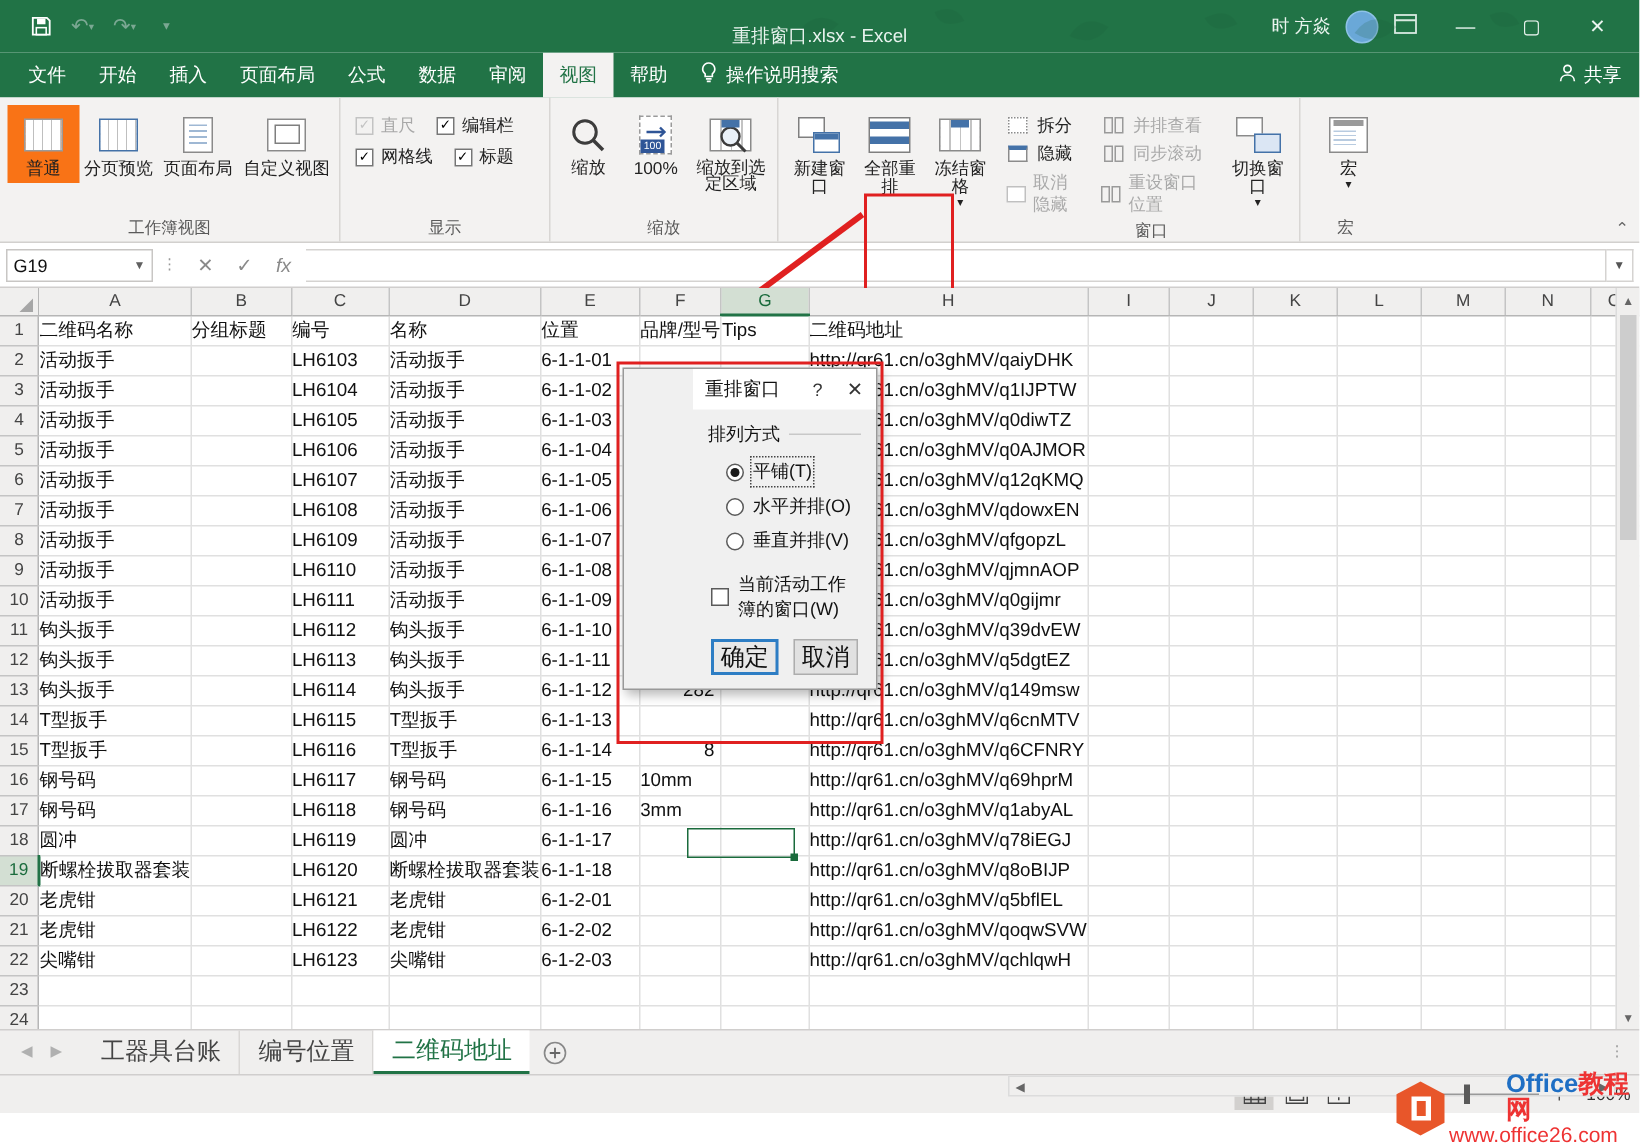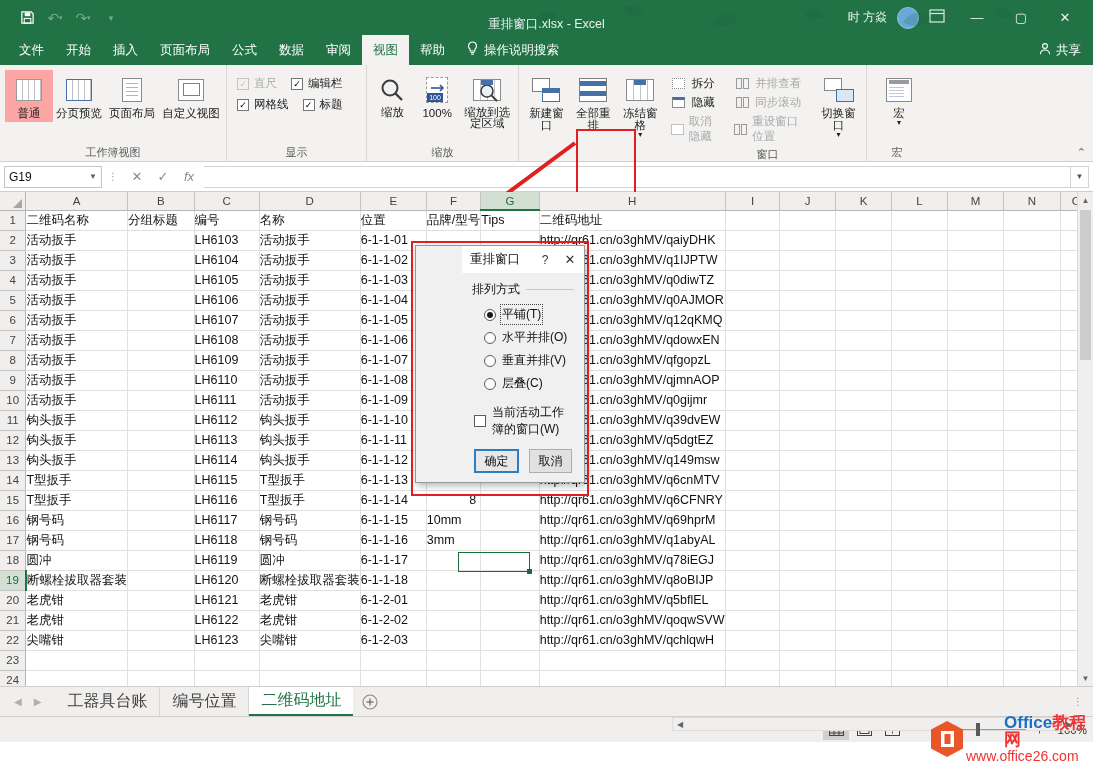--- a/index.html
+++ b/index.html
@@ -65,21 +65,21 @@
   .rgroup-body { flex: 1; display: flex; align-items: flex-start; padding: 2px 4px; }
   .rgroup-label {
     text-align: center; font-size: 11px; color: #5a5a5a; height: 16px; line-height: 14px;
   }
   .bigbtn {
     width: 48px; display: flex; flex-direction: column; align-items: center;
     padding: 3px 1px; font-size: 11.5px; color: #222; text-align: center; line-height: 12px;
   }
   .bigbtn.wide { width: 60px; }
   .bigbtn.w2 { width: 54px; }
-  .bigbtn.active { background: #fca5a5; }
+  .bigbtn.active { background: #f97316; }
   .bigbtn .glyph { height: 34px; display: flex; align-items: center; justify-content: center; }
   .chk-col { display: flex; flex-direction: column; gap: 6px; padding: 6px 3px 0 6px; }
   .chk-row { display: flex; gap: 14px; }
   .chk { display: flex; align-items: center; gap: 5px; font-size: 11.5px; color: #222; }
   .chk.dis { color: #a8a8a8; }
   .chkbox {
     width: 12px; height: 12px; border: 1px solid #767676; background: #fff;
     display: flex; align-items: center; justify-content: center; font-size: 9px; color: #000;
   }
   .chk.dis .chkbox { border-color: #c3c3c3; color: #c3c3c3; background: #f3f2f1; }
@@ -266,21 +266,21 @@
     width: 12px; height: 12px; border-radius: 50%; border: 1px solid #5a5a5a; background: #fff;
     display:flex; align-items:center; justify-content:center; flex: none;
   }
   .radio.on:after { content:""; width:6px; height:6px; border-radius:50%; background:#1a1a1a; }
   .radio-label.focus { outline: 1px dotted #444; outline-offset: 1px; }
   .cbrow { display:flex; align-items:center; gap:6px; padding: 9px 0 0 2px; font-size: 12px; color:#111; }
   .cbox { width: 12px; height: 12px; border: 1px solid #5a5a5a; background:#fff; flex:none; }
   .dlg-btns { display: flex; gap: 10px; padding: 11px 2px 0 2px; }
   .dbtn {
     flex: 1; height: 24px; border: 1px solid #adadad; background: #e1e1e1;
-    display:flex; align-items:center; justify-content:center; font-size: 12px; color:#111;
+    display:flex; align-items:center; justify-content:center; font-size: 16px; color:#111;
   }
   .dbtn.default { border: 2px solid #2d7dc4; background: #e8e8e8; }
   
   .watermark { position: absolute; display:flex; align-items:center; pointer-events:none; }
   .wm-logo { width: 34px; height: 38px; position: relative; }
   .wm-text { display:flex; flex-direction:column; line-height: 1; margin-left: 2px; }
   .wm-l1 { font-size: 17px; font-weight: bold; margin-left: 38px; }
   .wm-l1 .blue { color: #1f6fc4; }
   .wm-l1 .red { color: #e33; }
   .wm-l2 { font-size: 14px; font-weight: normal; color: #e33; margin-top: 1px; }
@@ -1141,24 +1141,20 @@
       <span class="radio-label focus">平铺(T)</span>
     </div>
     <div class="radio-row">
       <span class="radio"></span>
       <span class="radio-label">水平并排(O)</span>
     </div>
     <div class="radio-row">
       <span class="radio"></span>
       <span class="radio-label">垂直并排(V)</span>
     </div>
-    <div class="radio-row">
-      <span class="radio"></span>
-      <span class="radio-label">层叠(C)</span>
-    </div>
     <div class="cbrow">
       <span class="cbox"></span>
       <span>当前活动工作簿的窗口(W)</span>
     </div>
     <div class="dlg-btns">
       <div class="dbtn default">确定</div>
       <div class="dbtn">取消</div>
     </div>
   </div>
 </div>

